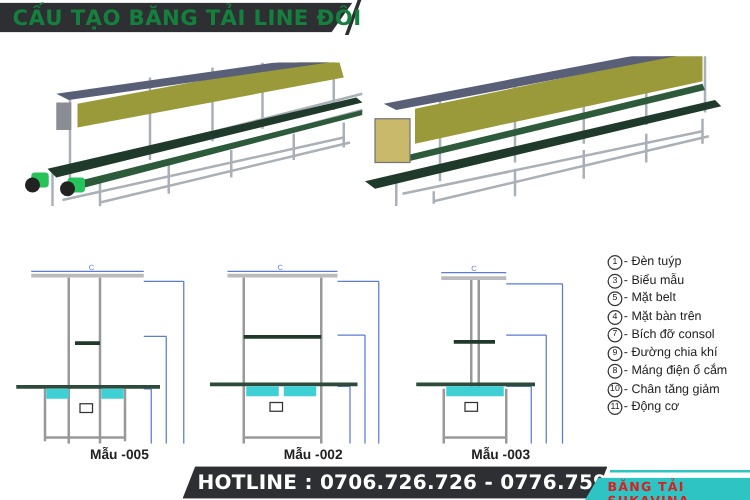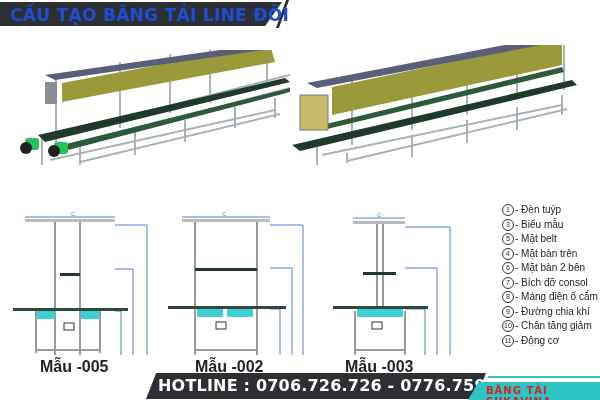--- a/index.html
+++ b/index.html
@@ -1,22 +1,22 @@
 <!DOCTYPE html>
 <html><head>
 <meta charset="utf-8">
 <style>
   * { margin:0; padding:0; box-sizing:border-box; }
   body { width:600px; height:400px; background:#ffffff; position:relative; overflow:hidden; font-family:"Liberation Sans", sans-serif; }
   .title-banner { position:absolute; left:0; top:2px; width:282px; height:24px; background:#2e2f33; clip-path:polygon(0 0,100% 0,94% 100%,0 100%); }
-  .title-text { position:absolute; left:10px; top:5px; color:#1d4ed8; font-weight:bold; font-size:17px; letter-spacing:0.3px; font-family:"DejaVu Sans", sans-serif; }
+  .title-text { position:absolute; left:10px; top:5px; color:#15803d; font-weight:bold; font-size:17px; letter-spacing:0.3px; font-family:"DejaVu Sans", sans-serif; }
   .title-slash { position:absolute; left:281px; top:0; width:3px; height:28px; background:#2e2f33; transform:skewX(-20deg); }
   .render { position:absolute; }
-  .model-label { position:absolute; font-size:16px; font-weight:bold; color:#222; font-family:"Liberation Sans", sans-serif; }
-  .legend { position:absolute; left:502px; top:203px; }
+  .model-label { position:absolute; font-size:11px; font-weight:bold; color:#222; font-family:"Liberation Sans", sans-serif;margin-left:32px; }
+  .legend { position:absolute; left:486px; top:203px; }
   .legend-item { font-size:10px; color:#222; height:14.5px; line-height:14.5px; display:flex; align-items:center; font-family:"Liberation Sans", sans-serif; }
   .legend-num { display:inline-flex; width:12px; height:12px; border:1px solid #333; border-radius:50%; font-size:7px; align-items:center; justify-content:center; margin-right:1px; }
   .hotline-bar { position:absolute; left:146px; top:373px; width:340px; height:26px; background:#2e2f33; clip-path:polygon(3% 0,100% 0,97% 100%,0 100%); }
   .hotline-text { position:absolute; left:158px; top:376px; color:#fff; font-weight:bold; font-size:16px; font-family:"DejaVu Sans", sans-serif; letter-spacing:0.2px; }
   .brand-bar { position:absolute; left:468px; top:382px; width:132px; height:18px; background:#2ec4c4; clip-path:polygon(8% 0,100% 0,100% 100%,0 100%); }
   .brand-line { position:absolute; left:488px; top:376px; width:112px; height:2px; background:#2ec4c4; }
   .brand-text { position:absolute; left:486px; top:385px; color:#d92020; font-weight:bold; font-size:10px; letter-spacing:1px; font-family:"DejaVu Sans", sans-serif; }
 </style>
 </head>
 <body>
@@ -166,34 +166,30 @@
     </div>
   <div class="legend-item">
       <span class="legend-num">5</span>
       <span>- Mặt belt</span>
     </div>
   <div class="legend-item">
       <span class="legend-num">4</span>
       <span>- Mặt bàn trên</span>
     </div>
   <div class="legend-item">
-      <span class="legend-num">6</span>
-      <span>- Mặt bàn 2 bên</span>
-    </div>
-  <div class="legend-item">
       <span class="legend-num">7</span>
       <span>- Bích đỡ consol</span>
     </div>
   <div class="legend-item">
+      <span class="legend-num">9</span>
+      <span>- Đường chia khí</span>
+    </div>
+  <div class="legend-item">
       <span class="legend-num">8</span>
       <span>- Máng điện ổ cắm</span>
-    </div>
-  <div class="legend-item">
-      <span class="legend-num">9</span>
-      <span>- Đường chia khí</span>
     </div>
   <div class="legend-item">
       <span class="legend-num">10</span>
       <span>- Chân tăng giảm</span>
     </div>
   <div class="legend-item">
       <span class="legend-num">11</span>
       <span>- Động cơ</span>
     </div>
 </div>

